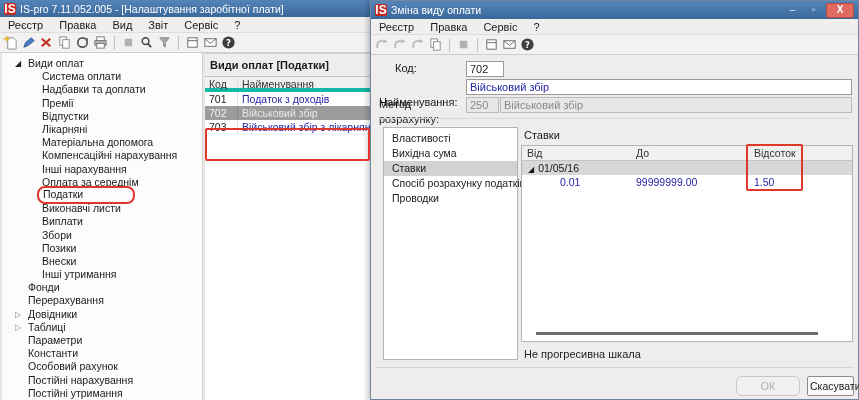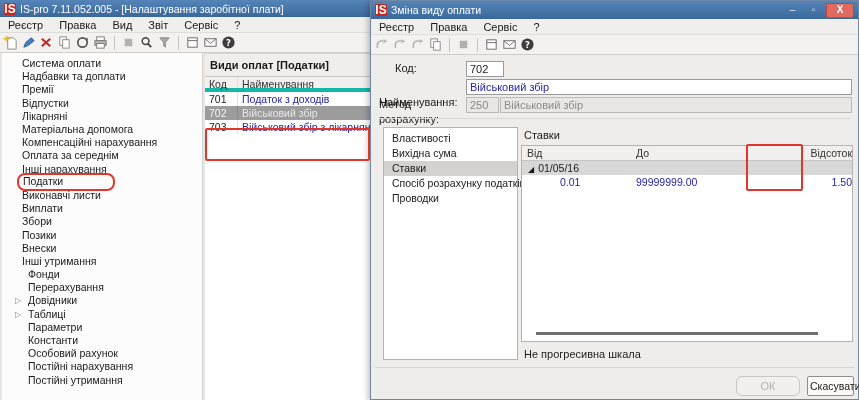--- a/index.html
+++ b/index.html
@@ -26,21 +26,21 @@
   
   #workspace{ position:absolute; top:53px; left:0; right:0; bottom:0;
     background:#e8e6e4; }
   #tree-panel{ position:absolute; top:0; bottom:0; left:2px; width:201px;
     background:#fcfcfc; border-right:1px solid #d5d3d1; padding-top:4px;
     font-size:10.5px; overflow:hidden; }
   .tree-row{ height:13.2px; line-height:13px; display:flex; align-items:center;
     white-space:nowrap; }
   .tree-row .tw{ width:20px; text-align:center; flex:0 0 auto; font-size:8px; color:#222; }
   .lvl0{ padding-left:6px; }
-  .lvl1{ padding-left:20px;align-items:center; }
+  .lvl1{ padding-left:40px;align-items:center; }
   .exp-icon::before{ content:"◢"; }
   .col-icon::before{ content:"▷"; color:#888; }
   .red-box-inline{ display:inline-block; border:2px solid #e0362b;
     border-radius:8px; padding:0 4px 1px 4px; width:98px; margin-left:-5px;
     position:relative; z-index:3; background:transparent; }
 
   
   #list-panel{ position:absolute; top:0; bottom:0; left:205px; width:167px;
     background:#f0eeec; border-top:1px solid #d5d3d1; }
   #list-title{ height:22px; line-height:22px; padding-left:5px; font-weight:bold; }
@@ -82,21 +82,21 @@
   .nav-item{ height:15px; line-height:15px; padding-left:8px; white-space:nowrap; }
   .nav-sel{ background:#d4d2d0; }
 
   #rates-label{ position:absolute; left:153px; top:74px; }
   #rates-table{ position:absolute; left:150px; top:90px; width:332px; height:197px;
     background:#fff; border:1px solid #b5b3b1; font-size:10.5px; }
   .rt-head{ display:flex; height:15px; line-height:15px; background:#f1f0ee;
     border-bottom:1px solid #c6c4c2; color:#333; }
   .rt-c1{ width:112px; padding-left:5px; flex:0 0 auto; }
   .rt-c2{ width:116px; padding-left:2px; flex:0 0 auto; }
-  .rt-c3{ flex:1; padding-left:4px;text-align:right; }
+  .rt-c3{ flex:1; padding-left:4px; }
   .rt-group{ height:14px; line-height:14px; background:#d8d8d8; padding-left:6px; }
   .rt-group .tri{ font-size:8px; margin-right:4px; }
   .rt-row{ display:flex; height:15px; line-height:15px; color:#2525a8; }
   .rt-row .rt-c1{ padding-left:38px; }
   #rates-red-box{ position:absolute; left:224px; top:-2px; width:57px; height:47px;
     border:2px solid #e0362b; border-radius:2px; z-index:3; pointer-events:none; }
   #rates-scrollthumb{ position:absolute; left:14px; bottom:6px; width:282px; height:3px;
     background:#6e6e6e; }
   #rates-note{ position:absolute; left:153px; top:293px; color:#222; }
   #dlg-footer-sep{ position:absolute; left:4px; right:4px; top:312px; height:1px;
@@ -195,20 +195,24 @@
         <svg viewBox="0 0 16 16">
           <circle cx="8" cy="8" r="6.5" fill="#3d3d3d"></circle>
           <text x="8" y="11.5" text-anchor="middle" font-size="9" font-family="DejaVu Sans" fill="#fff" font-weight="bold">?</text>
         </svg>
       </span>
   </div>
 
   <div id="workspace">
 
     <div id="tree-panel">
+      <div class="tree-row lvl0">
+          <span class="tw exp-icon"></span>
+          <span>Види оплат</span>
+        </div>
       <div class="tree-row lvl1">
           <span>Система оплати</span>
         </div>
       <div class="tree-row lvl1">
           <span>Надбавки та доплати</span>
         </div>
       <div class="tree-row lvl1">
           <span>Премії</span>
         </div>
       <div class="tree-row lvl1">
@@ -217,24 +221,24 @@
       <div class="tree-row lvl1">
           <span>Лікарняні</span>
         </div>
       <div class="tree-row lvl1">
           <span>Матеріальна допомога</span>
         </div>
       <div class="tree-row lvl1">
           <span>Компенсаційні нарахування</span>
         </div>
       <div class="tree-row lvl1">
+          <span>Інші нарахування</span>
+        </div>
+      <div class="tree-row lvl1">
           <span>Оплата за середнім</span>
-        </div>
-      <div class="tree-row lvl1">
-          <span>Інші нарахування</span>
         </div>
       <div class="tree-row lvl1">
           <span class="red-box-inline"><span>Податки</span></span>
         </div>
       <div class="tree-row lvl1">
           <span>Виконавчі листи</span>
         </div>
       <div class="tree-row lvl1">
           <span>Виплати</span>
         </div>

